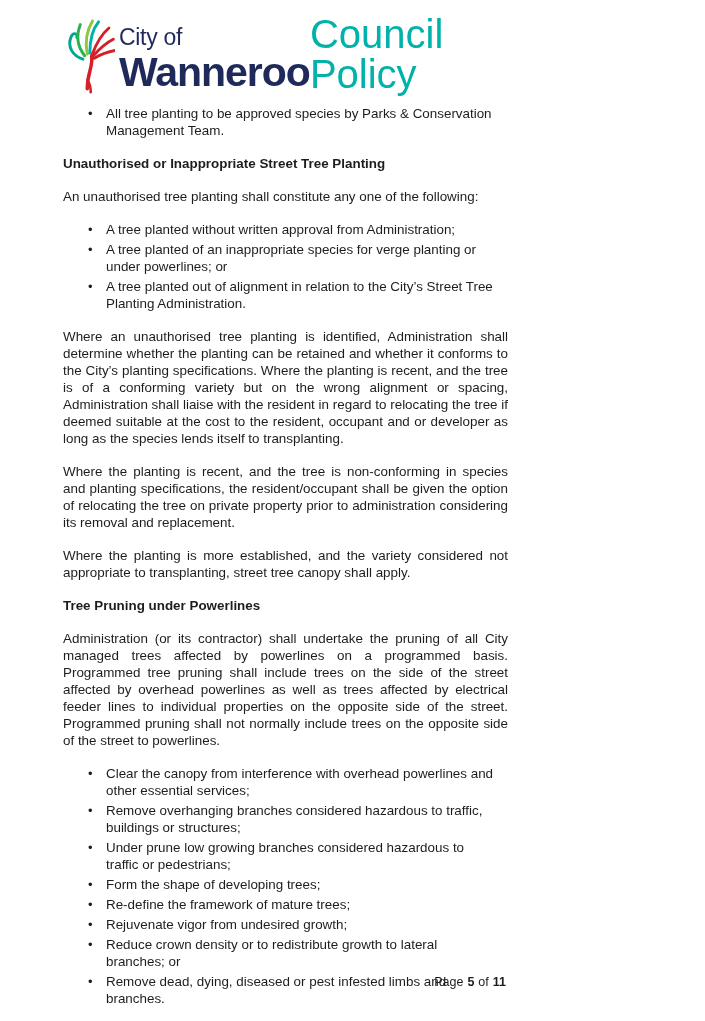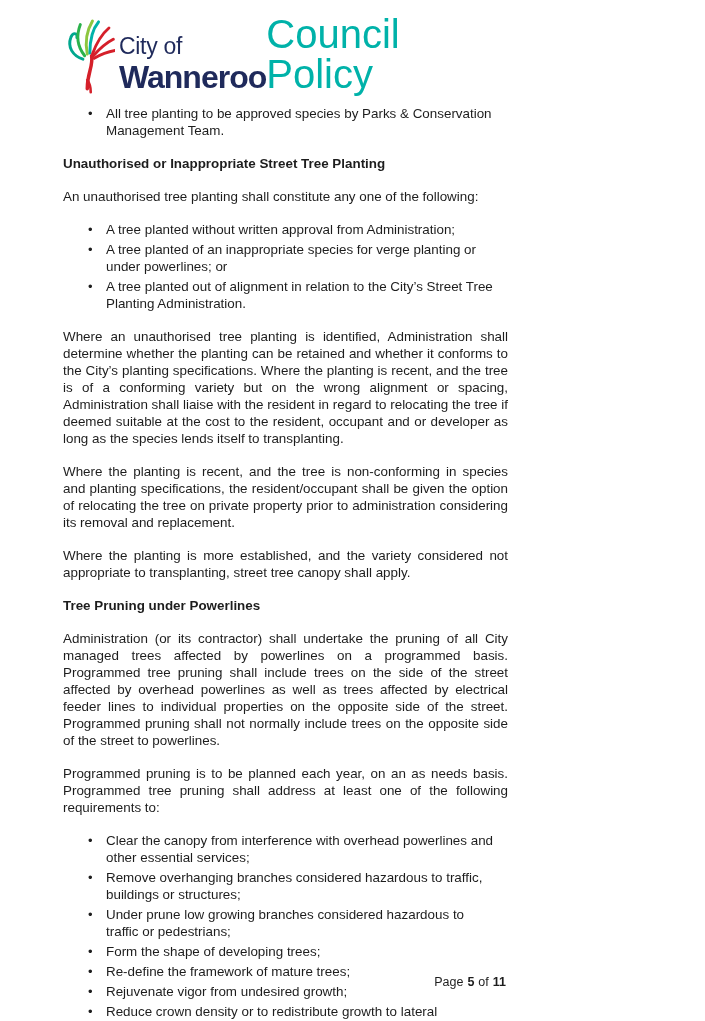--- a/index.html
+++ b/index.html
@@ -36,21 +36,21 @@
     color:var(--navy);
     line-height:1;
     padding-bottom:2px;
   }
   .logo-line1{
     font-size:23px;
     letter-spacing:-0.3px;
     margin-bottom:3px;
   }
   .logo-line2{
-    font-size:32px;
+    font-size:41px;
     font-weight:bold;
     letter-spacing:-1px;
   }
   .doc-title{
     color:var(--teal);
     font-size:40px;
     line-height:1;
     padding-bottom:1px;
   }
   
@@ -154,21 +154,20 @@
         <li>
           <span class="marker">•</span>
           <span class="li-text">A tree planted out of alignment in relation to the City’s Street Tree Planting Administration.</span>
         </li>
       </ul>
       <p class="justify">Where an unauthorised tree planting is identified, Administration shall determine whether the planting can be retained and whether it conforms to the City’s planting specifications. Where the planting is recent, and the tree is of a conforming variety but on the wrong alignment or spacing, Administration shall liaise with the resident in regard to relocating the tree if deemed suitable at the cost to the resident, occupant and or developer as long as the species lends itself to transplanting.</p>
       <p class="justify">Where the planting is recent, and the tree is non-conforming in species and planting specifications, the resident/occupant shall be given the option of relocating the tree on private property prior to administration considering its removal and replacement.</p>
       <p class="justify">Where the planting is more established, and the variety considered not appropriate to transplanting, street tree canopy shall apply.</p>
       <h2>Tree Pruning under Powerlines</h2>
       <p class="justify">Administration (or its contractor) shall undertake the pruning of all City managed trees affected by powerlines on a programmed basis. Programmed tree pruning shall include trees on the side of the street affected by overhead powerlines as well as trees affected by electrical feeder lines to individual properties on the opposite side of the street. Programmed pruning shall not normally include trees on the opposite side of the street to powerlines.</p>
-      <p class="justify">Programmed pruning is to be planned each year, on an as needs basis. Programmed tree pruning shall address at least one of the following requirements to:</p>
       <ul>
         <li>
           <span class="marker">•</span>
           <span class="li-text">Clear the canopy from interference with overhead powerlines and other essential services;</span>
         </li>
         <li>
           <span class="marker">•</span>
           <span class="li-text">Remove overhanging branches considered hazardous to traffic, buildings or structures;</span>
         </li>
         <li>

